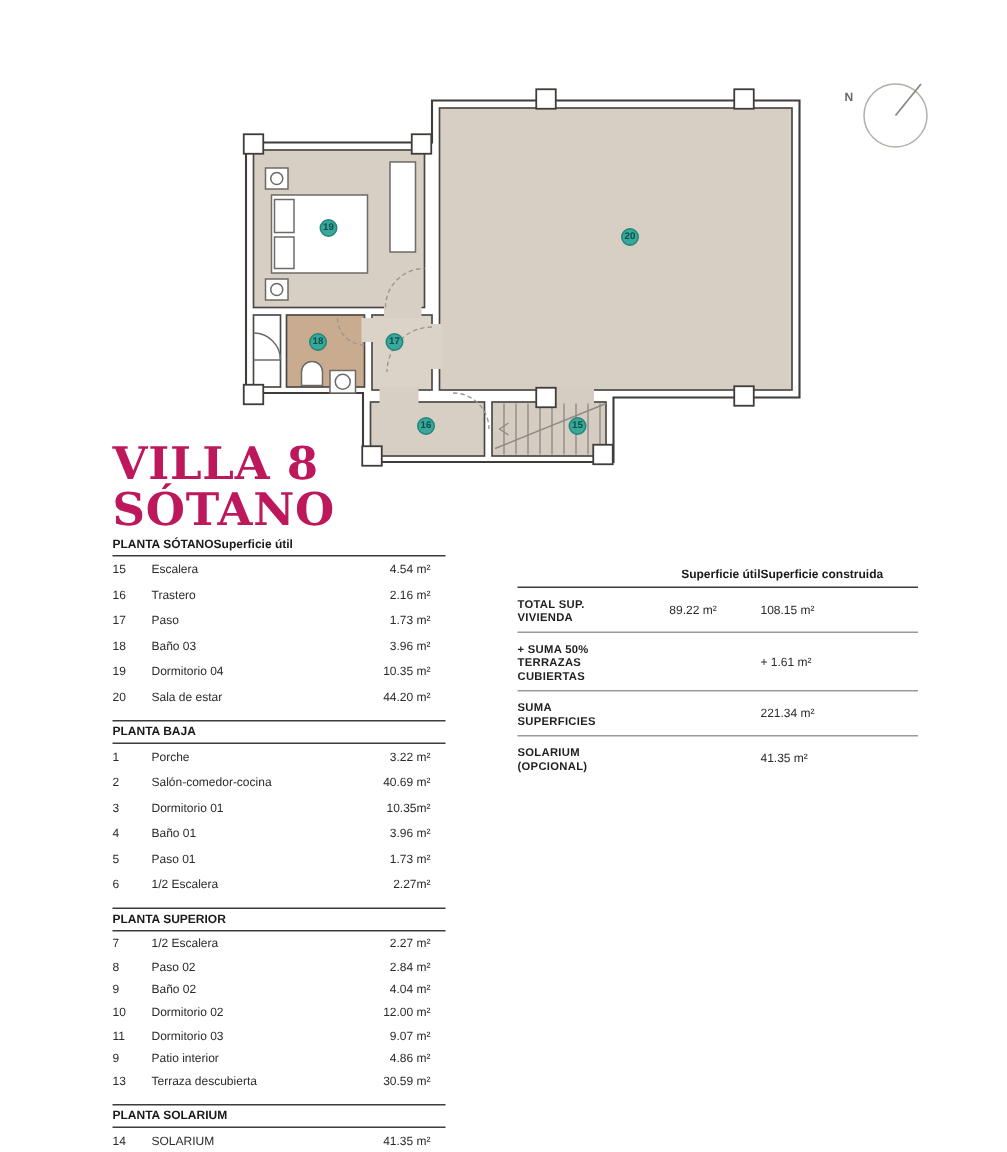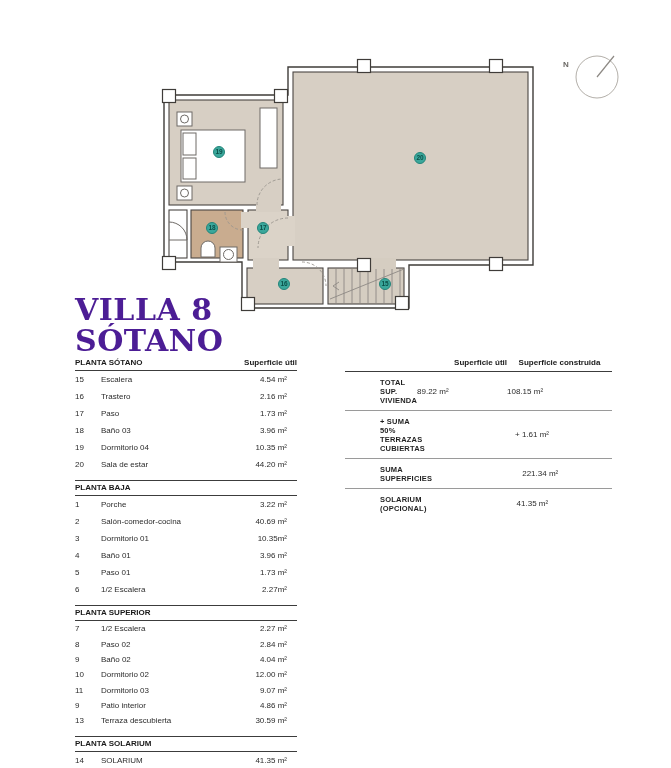--- a/index.html
+++ b/index.html
@@ -8,42 +8,42 @@
   
   #plan-wrap{position:absolute;left:0;top:0;width:671px;height:330px;}
   #plan-svg{position:absolute;left:0;top:0;}
   .marker{position:absolute;width:12px;height:12px;border-radius:50%;
           background:#3aa79b;border:1px solid #23857a;color:#0b4f48;
           font-size:6.5px;font-weight:bold;display:flex;align-items:center;justify-content:center;
           box-sizing:border-box;line-height:1;}
   .north-label{position:absolute;left:563px;top:60px;font-size:8px;color:#6b6864;font-weight:bold;}
   
   #title{position:absolute;left:75px;top:295px;font-family:"DejaVu Serif","Liberation Serif",serif;
-         font-weight:bold;font-size:30px;line-height:1.03;color:#4c1d95;letter-spacing:0.5px;}
+         font-weight:bold;font-size:30px;line-height:1.03;color:#be185d;letter-spacing:0.5px;}
   
   #left-table{position:absolute;left:75px;top:356px;width:222px;font-size:8px;}
-  .sec-header{display:flex;justify-content:space-between;align-items:flex-end;
+  .sec-header{display:flex;align-items:flex-end;
               font-weight:bold;color:#1a1a1a;padding:2px 0 3px 0;border-bottom:1px solid #3c3c3c;}
   .sec-gap{margin-top:7px;border-top:1px solid #3c3c3c;}
   .lrow{display:flex;align-items:baseline;padding:4px 0;}
   .lrow .num{width:26px;flex:none;}
   .lrow .name{flex:1;}
   .lrow .val{flex:none;text-align:left;padding-right:10px;}
   .tight .lrow{padding:3.2px 0;}
   
   #sum-table{position:absolute;left:345px;top:356px;width:267px;font-size:8px;}
   .sum-head{display:flex;align-items:flex-end;font-weight:bold;color:#1a1a1a;
             padding:2px 0 4px 0;border-bottom:1px solid #3c3c3c;}
   .sum-head .sp{flex:1;}
   .sum-head .c1{flex:none;width:90px;text-align:right;}
-  .sum-head .c2{flex:none;width:105px;text-align:center;}
+  .sum-head .c2{flex:none;width:105px;text-align:left;margin-top:20px;}
   .srow{display:flex;align-items:center;padding:5.5px 0;border-bottom:1px solid #9a9a9a;}
   .srow:last-child{border-bottom:none;}
-  .srow .lbl{flex:1;font-weight:bold;font-size:7.5px;color:#1f1f1f;letter-spacing:0.2px;margin-left:35px;}
-  .srow .v1{flex:none;width:90px;text-align:left;}
+  .srow .lbl{flex:1;font-weight:bold;font-size:7.5px;color:#1f1f1f;letter-spacing:0.2px;}
+  .srow .v1{flex:none;width:90px;text-align:center;}
   .srow .v2{flex:none;width:105px;text-align:left;}
 </style>
 </head>
 <body>
 
 <div id="page">
 
   <div id="plan-wrap">
     <svg id="plan-svg" width="671" height="330" viewBox="0 0 671 330">
 

